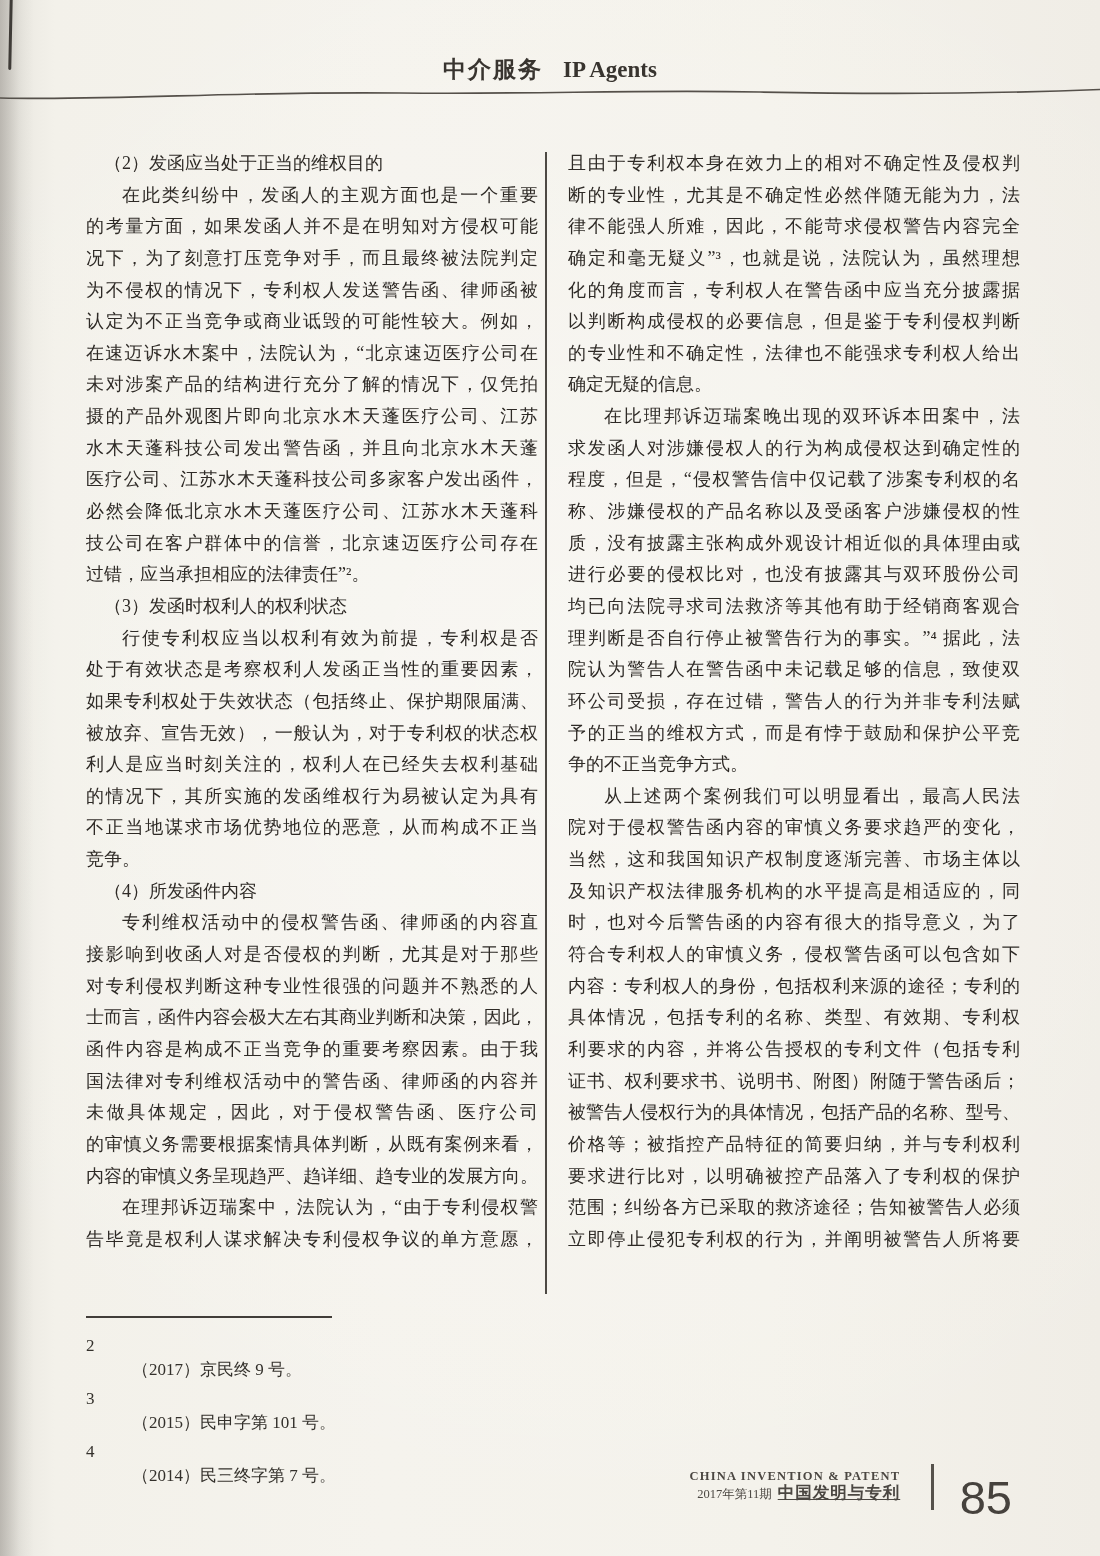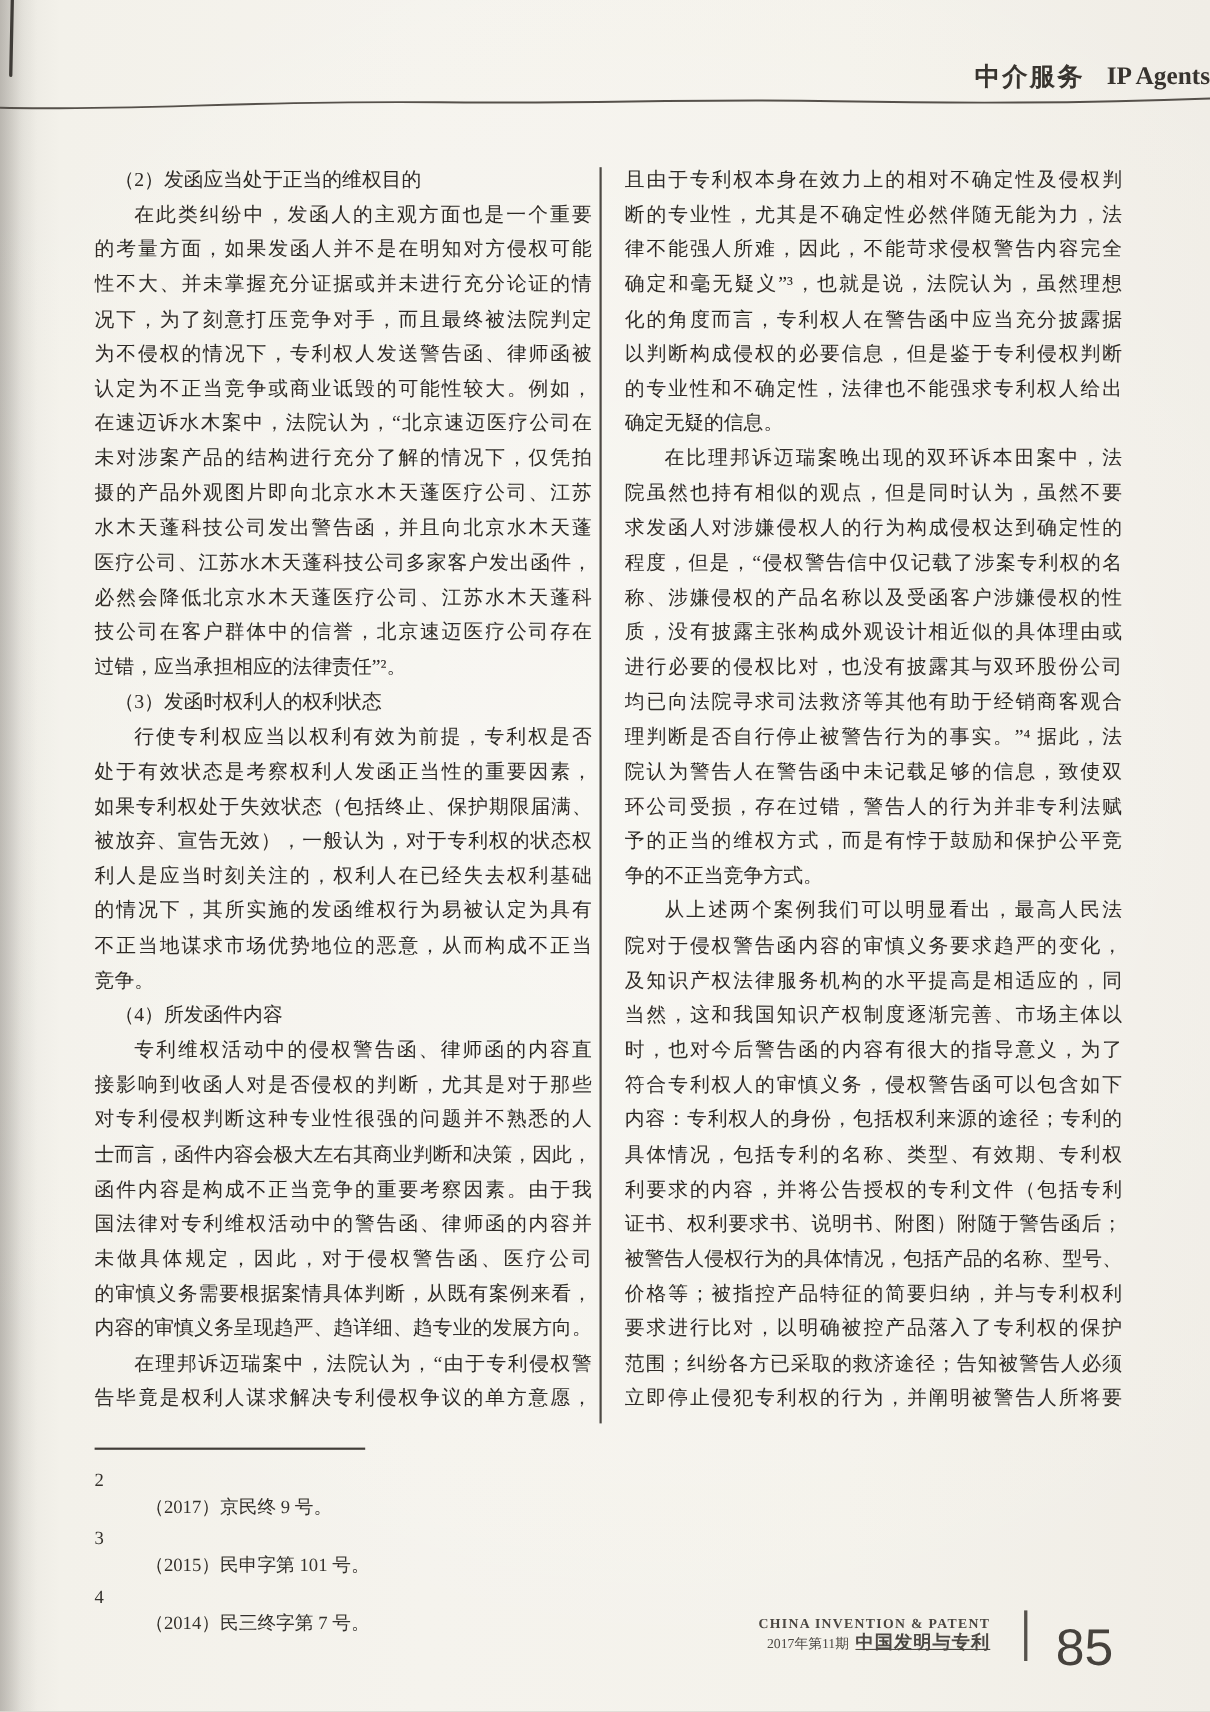--- a/index.html
+++ b/index.html
@@ -14,21 +14,21 @@
     font-family:"Liberation Serif","DejaVu Serif",serif;
     color:#2e2a26;
   }
   
   .edge-shade{position:absolute;left:0;top:0;width:34px;height:100%;
     background:linear-gradient(90deg, rgba(60,55,50,0.22), rgba(60,55,50,0.06) 55%, rgba(0,0,0,0));}
   .corner-line{position:absolute;left:9px;top:-4px;width:3px;height:74px;background:#26221f;
     transform:rotate(1.2deg);border-radius:2px;opacity:.85;}
 
   
-  .header{position:absolute;top:54px;left:0;width:100%;text-align:right;white-space:nowrap;}
+  .header{position:absolute;top:54px;left:0;width:100%;text-align:center;white-space:nowrap;}
   .h-cn{font-family:"Liberation Sans","DejaVu Sans",sans-serif;font-weight:bold;
     font-size:23px;letter-spacing:2px;color:#38342f;vertical-align:middle;}
   .h-gap{display:inline-block;width:20px;}
   .h-en{font-family:"Liberation Serif","DejaVu Serif",serif;font-weight:bold;
     font-size:23px;color:#38342f;vertical-align:middle;}
   .rule{position:absolute;top:84px;left:0;width:1100px;height:22px;display:block;}
 
   
   .col{position:absolute;top:148px;width:452px;}
   .col-left{left:86px;}
@@ -74,21 +74,20 @@
   </div>
 
   <svg class="rule" viewBox="0 0 1100 22" preserveAspectRatio="none">
     <path d="M0,14 C120,17 230,7 400,9 C540,10.5 630,5.5 760,8 C880,10.2 1000,9.5 1100,5.5" fill="none" stroke="#55504a" stroke-width="1.7"></path>
   </svg>
 
   <div class="col col-left" id="col-left">
       <div class="line i1">（2）发函应当处于正当的维权目的</div>
       <div class="line i2 jst">在此类纠纷中，发函人的主观方面也是一个重要</div>
       <div class="line i0 jst">的考量方面，如果发函人并不是在明知对方侵权可能</div>
-      <div class="line i0 jst">性不大、并未掌握充分证据或并未进行充分论证的情</div>
       <div class="line i0 jst">况下，为了刻意打压竞争对手，而且最终被法院判定</div>
       <div class="line i0 jst">为不侵权的情况下，专利权人发送警告函、律师函被</div>
       <div class="line i0 jst">认定为不正当竞争或商业诋毁的可能性较大。例如，</div>
       <div class="line i0 jst">在速迈诉水木案中，法院认为，“北京速迈医疗公司在</div>
       <div class="line i0 jst">未对涉案产品的结构进行充分了解的情况下，仅凭拍</div>
       <div class="line i0 jst">摄的产品外观图片即向北京水木天蓬医疗公司、江苏</div>
       <div class="line i0 jst">水木天蓬科技公司发出警告函，并且向北京水木天蓬</div>
       <div class="line i0 jst">医疗公司、江苏水木天蓬科技公司多家客户发出函件，</div>
       <div class="line i0 jst">必然会降低北京水木天蓬医疗公司、江苏水木天蓬科</div>
       <div class="line i0 jst">技公司在客户群体中的信誉，北京速迈医疗公司存在</div>
@@ -119,36 +118,35 @@
   <div class="col col-right" id="col-right">
       <div class="line i0 jst">且由于专利权本身在效力上的相对不确定性及侵权判</div>
       <div class="line i0 jst">断的专业性，尤其是不确定性必然伴随无能为力，法</div>
       <div class="line i0 jst">律不能强人所难，因此，不能苛求侵权警告内容完全</div>
       <div class="line i0 jst">确定和毫无疑义”³，也就是说，法院认为，虽然理想</div>
       <div class="line i0 jst">化的角度而言，专利权人在警告函中应当充分披露据</div>
       <div class="line i0 jst">以判断构成侵权的必要信息，但是鉴于专利侵权判断</div>
       <div class="line i0 jst">的专业性和不确定性，法律也不能强求专利权人给出</div>
       <div class="line i0">确定无疑的信息。</div>
       <div class="line i2 jst">在比理邦诉迈瑞案晚出现的双环诉本田案中，法</div>
-      <div class="line i0 jst">院虽然也持有相似的观点，但是同时认为，虽然不要</div>
       <div class="line i0 jst">求发函人对涉嫌侵权人的行为构成侵权达到确定性的</div>
       <div class="line i0 jst">程度，但是，“侵权警告信中仅记载了涉案专利权的名</div>
       <div class="line i0 jst">称、涉嫌侵权的产品名称以及受函客户涉嫌侵权的性</div>
       <div class="line i0 jst">质，没有披露主张构成外观设计相近似的具体理由或</div>
       <div class="line i0 jst">进行必要的侵权比对，也没有披露其与双环股份公司</div>
       <div class="line i0 jst">均已向法院寻求司法救济等其他有助于经销商客观合</div>
       <div class="line i0 jst">理判断是否自行停止被警告行为的事实。”⁴ 据此，法</div>
       <div class="line i0 jst">院认为警告人在警告函中未记载足够的信息，致使双</div>
       <div class="line i0 jst">环公司受损，存在过错，警告人的行为并非专利法赋</div>
       <div class="line i0 jst">予的正当的维权方式，而是有悖于鼓励和保护公平竞</div>
       <div class="line i0">争的不正当竞争方式。</div>
       <div class="line i2 jst">从上述两个案例我们可以明显看出，最高人民法</div>
       <div class="line i0 jst">院对于侵权警告函内容的审慎义务要求趋严的变化，</div>
+      <div class="line i0 jst">当然，这和我国知识产权制度逐渐完善、市场主体以</div>
       <div class="line i0 jst">及知识产权法律服务机构的水平提高是相适应的，同</div>
-      <div class="line i0 jst">当然，这和我国知识产权制度逐渐完善、市场主体以</div>
       <div class="line i0 jst">时，也对今后警告函的内容有很大的指导意义，为了</div>
       <div class="line i0 jst">符合专利权人的审慎义务，侵权警告函可以包含如下</div>
       <div class="line i0 jst">内容：专利权人的身份，包括权利来源的途径；专利的</div>
       <div class="line i0 jst">具体情况，包括专利的名称、类型、有效期、专利权</div>
       <div class="line i0 jst">利要求的内容，并将公告授权的专利文件（包括专利</div>
       <div class="line i0 jst">证书、权利要求书、说明书、附图）附随于警告函后；</div>
       <div class="line i0 jst">被警告人侵权行为的具体情况，包括产品的名称、型号、</div>
       <div class="line i0 jst">价格等；被指控产品特征的简要归纳，并与专利权利</div>
       <div class="line i0 jst">要求进行比对，以明确被控产品落入了专利权的保护</div>
       <div class="line i0 jst">范围；纠纷各方已采取的救济途径；告知被警告人必须</div>

